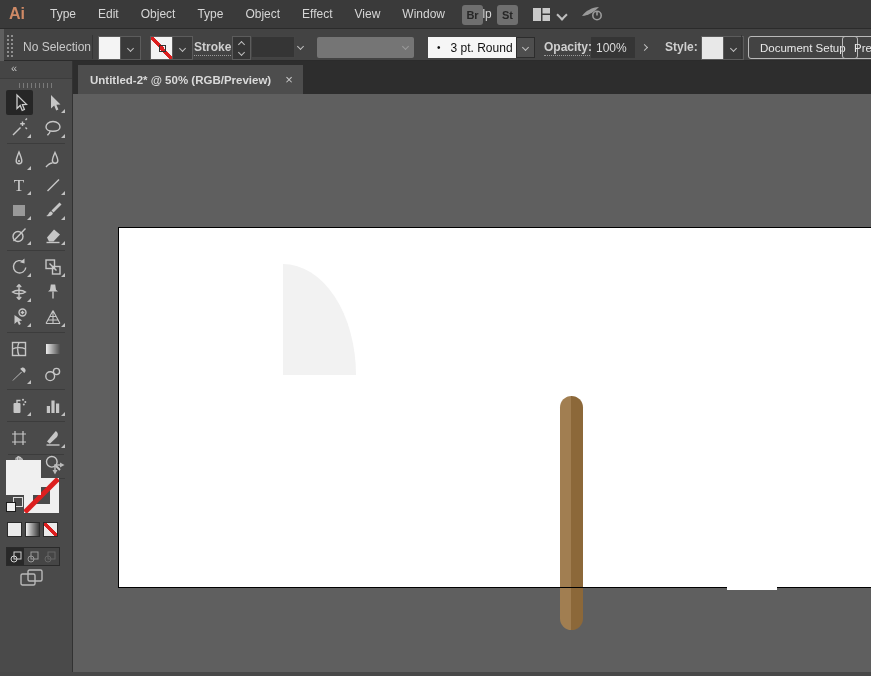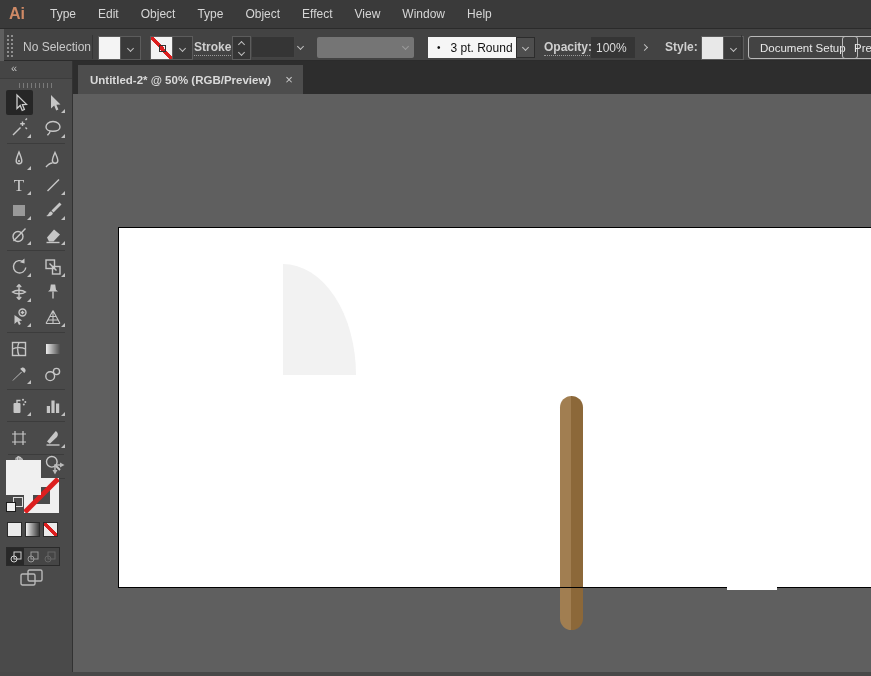--- a/index.html
+++ b/index.html
@@ -111,20 +111,39 @@
   <span id="app-logo" style="color: rgb(207, 138, 102);">Ai</span>
   <span class="menu-item">Type</span>
   <span class="menu-item">Edit</span>
   <span class="menu-item">Object</span>
   <span class="menu-item">Type</span>
   <span class="menu-item">Object</span>
   <span class="menu-item">Effect</span>
   <span class="menu-item">View</span>
   <span class="menu-item">Window</span>
   <span class="menu-item">Help</span>
+  <div id="menu-right">
+    <span class="sq-btn">Br</span>
+    <span class="sq-btn">St</span>
+    <span style="display:flex;align-items:center;gap:7px;">
+      <svg width="19" height="17" viewBox="0 0 19 17">
+          <rect x="1" y="2" width="8" height="13" fill="#c9c9c9"></rect>
+          <rect x="10.5" y="2" width="7.5" height="5.5" fill="#c9c9c9"></rect>
+          <rect x="10.5" y="9" width="7.5" height="6" fill="#c9c9c9"></rect>
+        </svg>
+      <span class="cv"></span>
+    </span>
+    <span>
+      <svg width="26" height="20" viewBox="0 0 26 20">
+          <path d="M2 13 C6 7.5 12 4.5 19 4 C15 8.5 10 11.5 4.5 12.8 Z" fill="#9a9a9a"></path>
+          <circle cx="17" cy="12.5" r="4.2" fill="none" stroke="#9a9a9a" stroke-width="1.6"></circle>
+          <path d="M17 8.8 L17 12.5" stroke="#9a9a9a" stroke-width="1.6"></path>
+        </svg>
+    </span>
+  </div>
 </div>
 
 <div id="controlbar">
   <div class="grip-v" style="top:5px;"></div>
   <span id="sel-status" style="top:11px;">No Selection</span>
   <div class="vsep" style="left:88px;top:6px;"></div>
 
   <div class="swgroup" style="left:94px;top:7px;">
     <div class="swatch"></div>
     <div class="chevbox">

